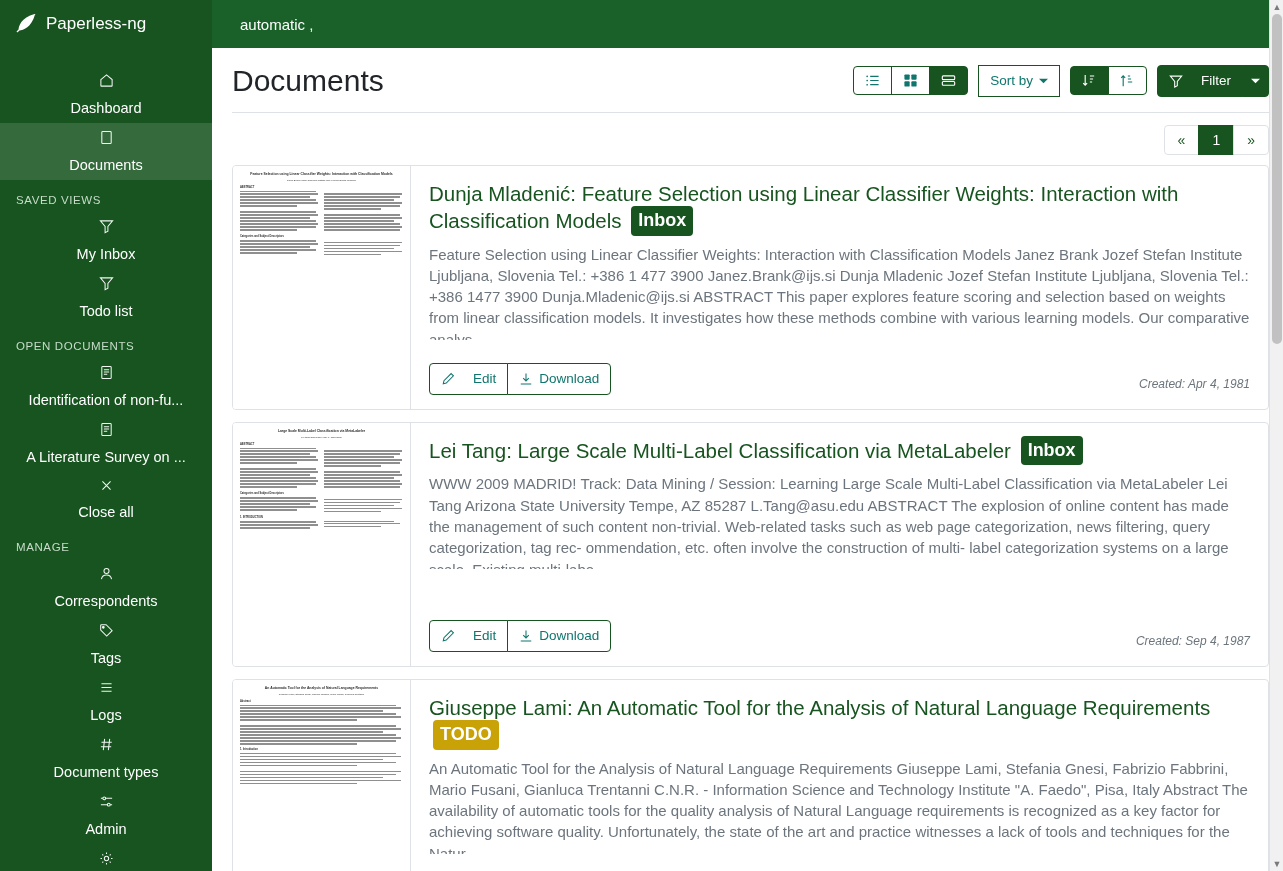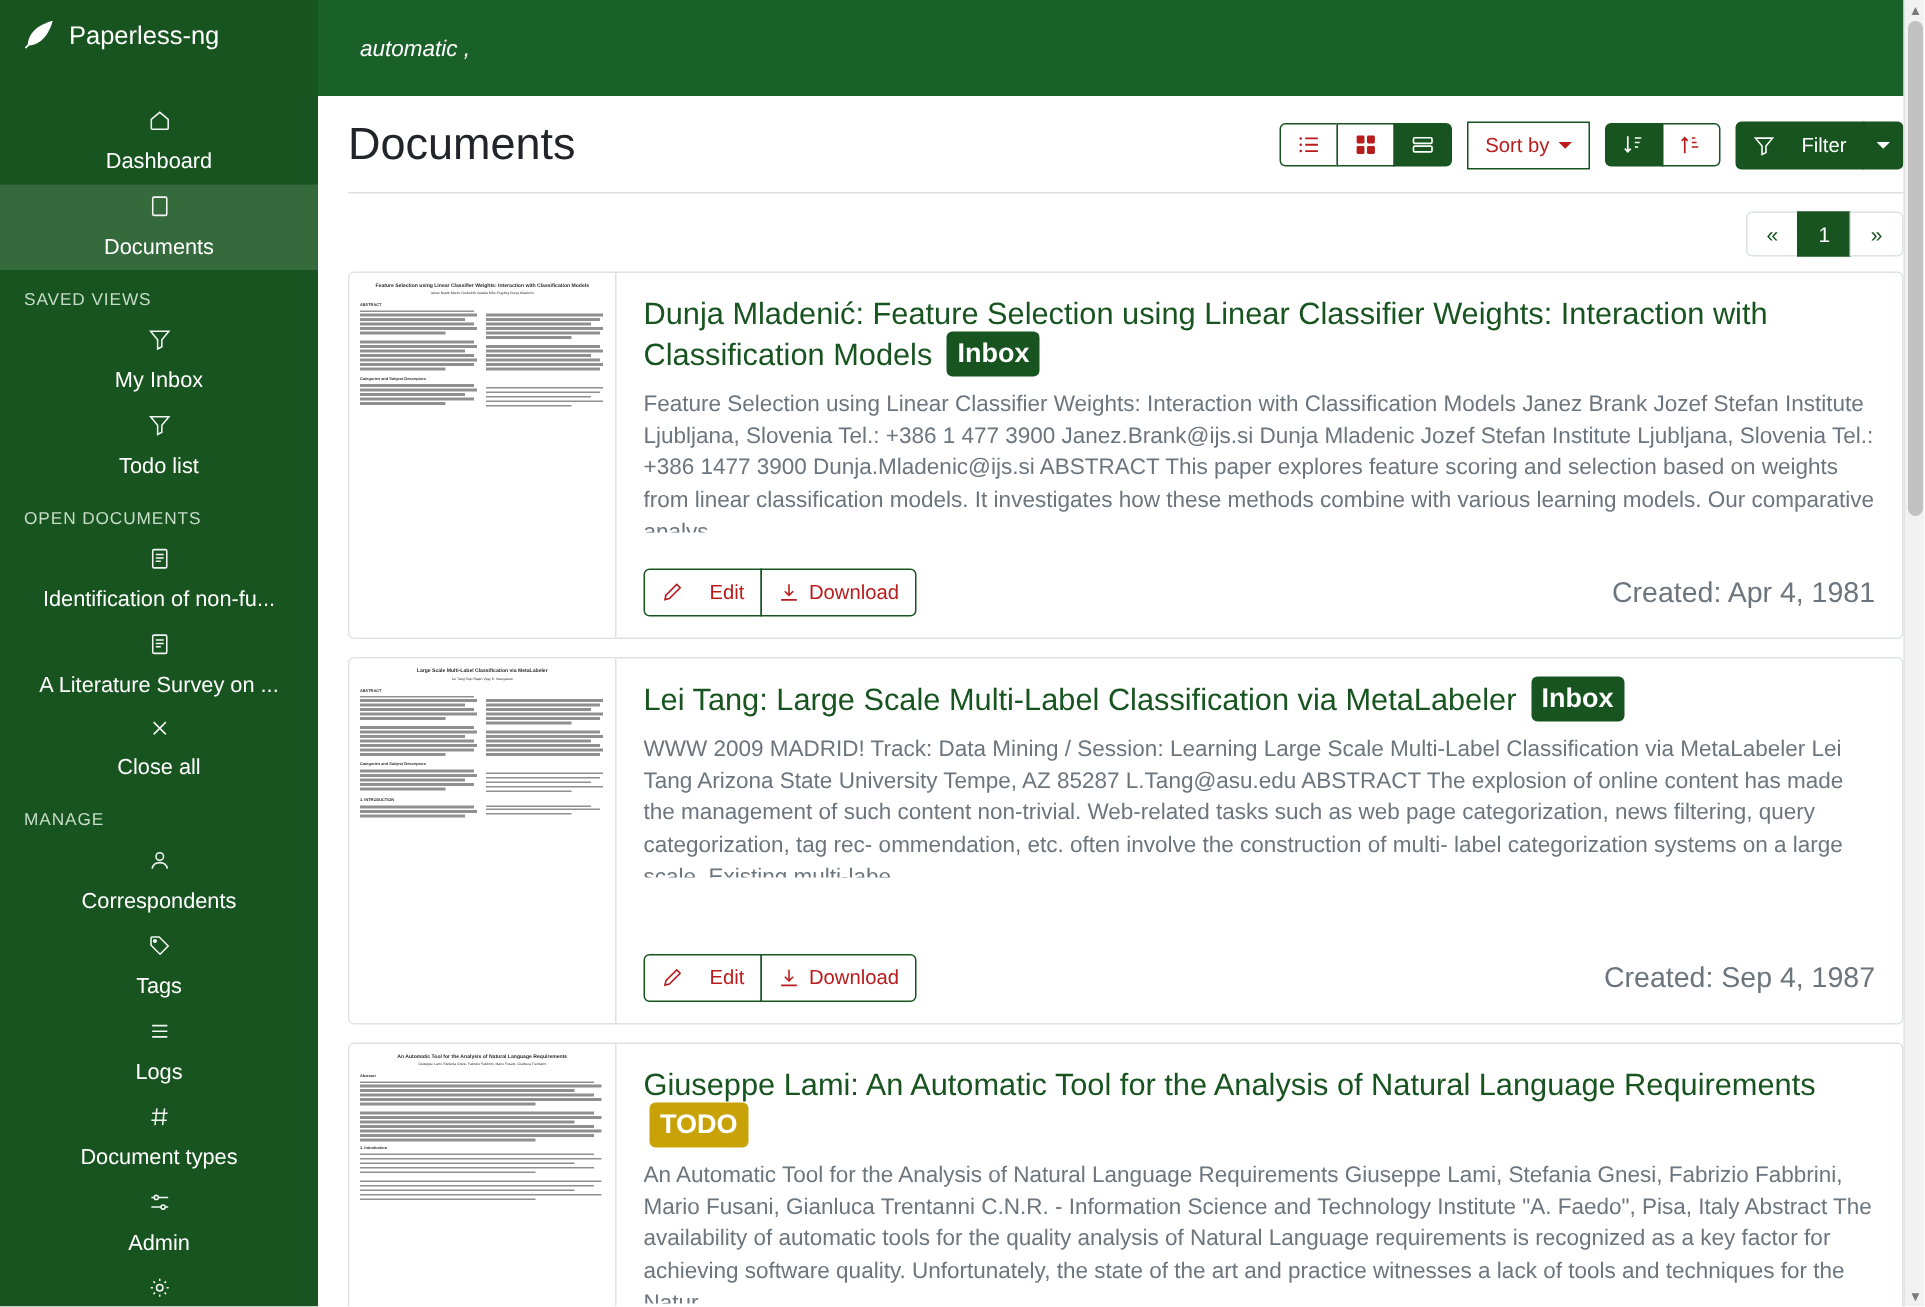--- a/index.html
+++ b/index.html
@@ -61,27 +61,26 @@
 
   
   .main {
     flex: 1 1 auto;
     height: 871px;
     background: #ffffff;
     position: relative;
     overflow: hidden;
   }
   .topbar {
-    height: 64px;
+    height: 48px;
     background: #1a6129;
     display: flex;
     align-items: center;
     padding: 0 14px;
     margin-right: 12px;
-    font-style: italic;
   }
   .search-text {
     color: #ffffff;
     font-size: 15px;
     padding-left: 14px;
   }
   .content {
     padding: 0 14px 0 20px;
     height: 823px;
     overflow: hidden;
@@ -98,21 +97,21 @@
     color: #212529;
     font-weight: 400;
     margin: 0;
     flex: 1 1 auto;
   }
   .toolbar { display: flex; align-items: center; gap: 10px; }
   .btn-group { display: inline-flex; }
   .btn {
     border: 1px solid #17541f;
     background: #ffffff;
-    color: #b91c1c;
+    color: #0f766e;
     font-size: 13.5px;
     padding: 6px 11px;
     line-height: 1.3;
     cursor: pointer;
     display: inline-flex;
     align-items: center;
     gap: 6px;
   }
   .btn-group .btn { border-radius: 0; margin-left: -1px; }
   .btn-group .btn:first-child { border-radius: 4px 0 0 4px; margin-left: 0; gap: 18px; }
@@ -218,22 +217,23 @@
     position: absolute;
     left: 18px;
     bottom: 14px;
     display: flex;
     gap: 0;
   }
   .doc-meta {
     position: absolute;
     right: 18px;
     bottom: 18px;
-    font-size: 19px;
+    font-size: 12px;
     color: #6c757d;
+    font-style: italic;
   }
 
   
   .scrollbar-track {
     position: absolute;
     top: 0; right: 0;
     width: 14px;
     height: 871px;
     background: #f1f1f1;
     border-left: 1px solid #e2e2e2;

